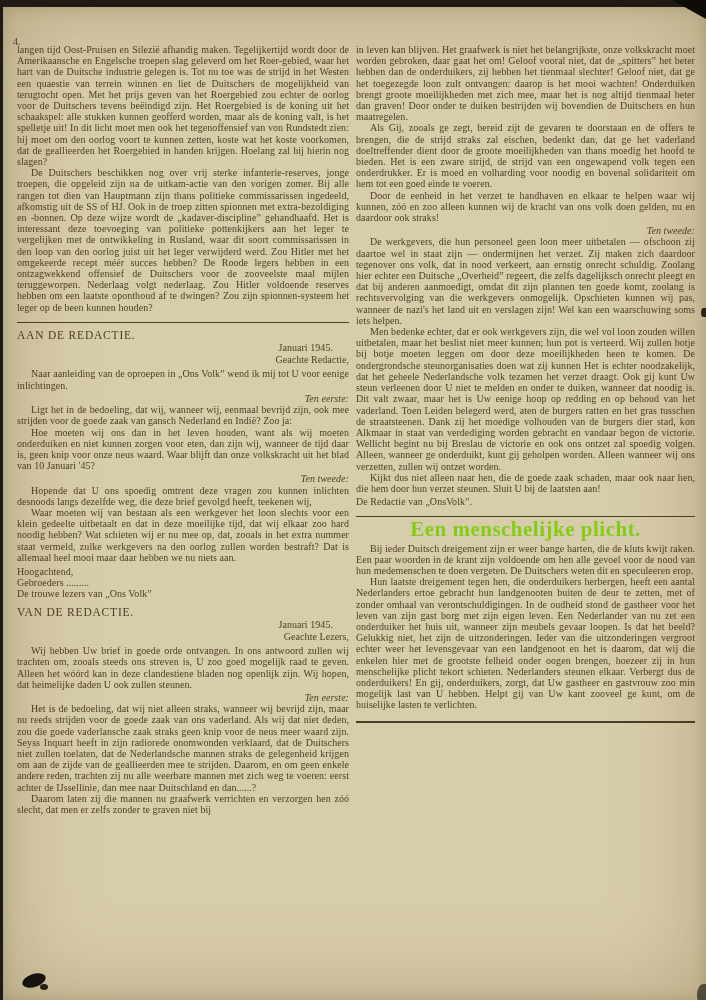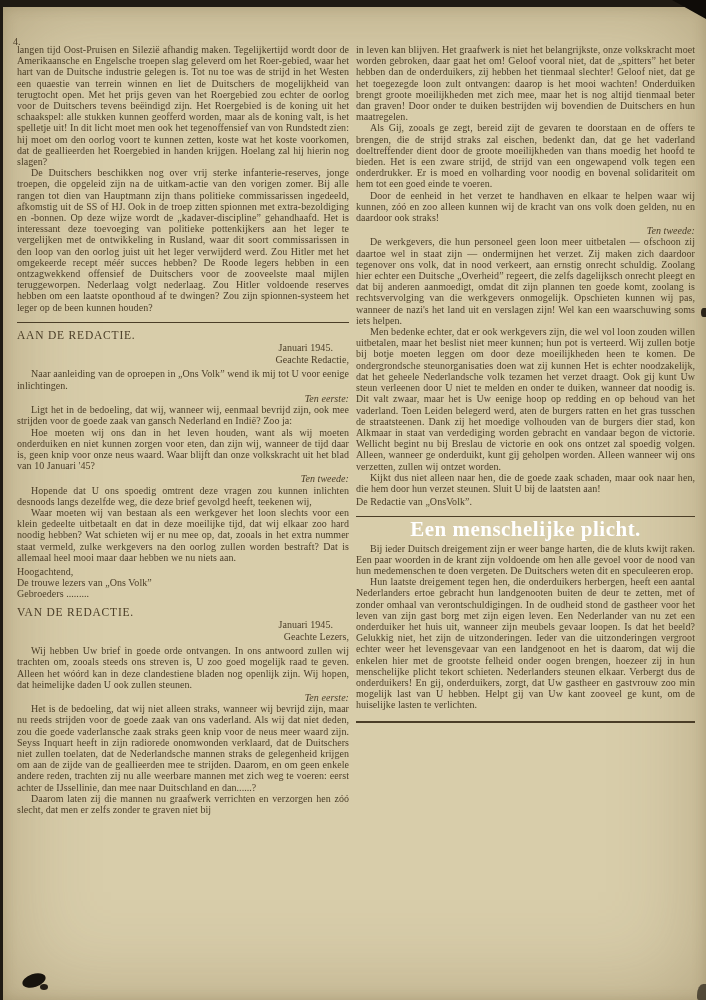--- a/index.html
+++ b/index.html
@@ -35,21 +35,21 @@
   }
   .date-line { margin:1px 0 0 0; text-align:right; padding-right:16px; }
   .salutation { margin:1px 0 3px 0; text-align:right; padding-left:68px; }
   .sig { margin:0; }
   .sig.s1 { padding-right:92px; margin-top:3px; }
   .sig.s2 { padding-right:38px; }
   .sig.s3 { padding-right:96px; }
   .sig.s4 { padding-right:50px; margin-top:2px; }
   .big-head {
     margin:6px 0 7px 0; font-size:21px; font-weight:bold;
-    text-align:center; letter-spacing:0.5px; color:#ffffff;
+    text-align:center; letter-spacing:0.5px; color:#84cc16;
   }
   .verantwoording { margin:2px 0 0 0; text-align:left; }
   .verantwoording .vlabel { letter-spacing:0.6px; }
   .slogan-box {
     margin:14px 4px 0 0; border:1.8px solid #2c2517;
     padding:12px 0 13px 0; text-align:center;
   }
   .slogan-inner { display:inline-block; text-align:left; font-weight:bold;
     font-size:10.5px; line-height:20px; letter-spacing:0.4px; }
   .artifact { position:absolute; }
@@ -88,22 +88,22 @@
     <p class="date-line">Januari 1945.</p>
     <p class="salutation">Geachte Redactie,</p>
     <p class="p">Naar aanleiding van de oproepen in „Ons Volk” wend ik mij tot U voor eenige inlichtingen.</p>
     <p class="lbl">Ten eerste:</p>
     <p class="p">Ligt het in de bedoeling, dat wij, wanneer wij, eenmaal bevrijd zijn, ook mee strijden voor de goede zaak van gansch Nederland en Indië? Zoo ja:</p>
     <p class="p">Hoe moeten wij ons dan in het leven houden, want als wij moeten onderduiken en niet kunnen zorgen voor eten, dan zijn wij, wanneer de tijd daar is, geen knip voor onze neus waard. Waar blijft dan onze volkskracht uit het blad van 10 Januari '45?</p>
     <p class="lbl">Ten tweede:</p>
     <p class="p">Hopende dat U ons spoedig omtrent deze vragen zou kunnen inlichten desnoods langs dezelfde weg, die deze brief gevolgd heeft, teekenen wij,</p>
     <p class="p">Waar moeten wij van bestaan als een werkgever het loon slechts voor een klein gedeelte uitbetaalt en dat in deze moeilijke tijd, dat wij elkaar zoo hard noodig hebben? Wat schieten wij er nu mee op, dat, zooals in het extra nummer staat vermeld, zulke werkgevers na den oorlog zullen worden bestraft? Dat is allemaal heel mooi maar daar hebben we nu niets aan.</p>
     <p class="sig s1">Hoogachtend,</p>
+    <p class="sig s3">Gebroeders .........</p>
     <p class="sig s2">De trouwe lezers van „Ons Volk”</p>
-    <p class="sig s3">Gebroeders .........</p>
 
     <h2 class="sect-head" style="margin-top:7px;">VAN DE REDACTIE.</h2>
     <p class="date-line">Januari 1945.</p>
     <p class="salutation">Geachte Lezers,</p>
     <p class="p">Wij hebben Uw brief in goede orde ontvangen. In ons antwoord zullen wij trachten om, zooals steeds ons streven is, U zoo goed mogelijk raad te geven. Alleen het wóórd kan in deze clandestiene bladen nog openlijk zijn. Wij hopen, dat heimelijke daden U ook zullen steunen.</p>
     <p class="lbl">Ten eerste:</p>
     <p class="p">Het is de bedoeling, dat wij niet alleen straks, wanneer wij bevrijd zijn, maar nu reeds strijden voor de goede zaak van ons vaderland. Als wij dat niet deden, zou die goede vaderlansche zaak straks geen knip voor de neus meer waard zijn. Seyss Inquart heeft in zijn radiorede onomwonden verklaard, dat de Duitschers niet zullen toelaten, dat de Nederlandsche mannen straks de gelegenheid krijgen om aan de zijde van de geallieerden mee te strijden. Daarom, en om geen enkele andere reden, trachten zij nu alle weerbare mannen met zich weg te voeren: eerst achter de IJssellinie, dan mee naar Duitschland en dan......?</p>
     <p class="p">Daarom laten zij die mannen nu graafwerk verrichten en verzorgen hen zóó slecht, dat men er zelfs zonder te graven niet bij</p>
   </div>
 

